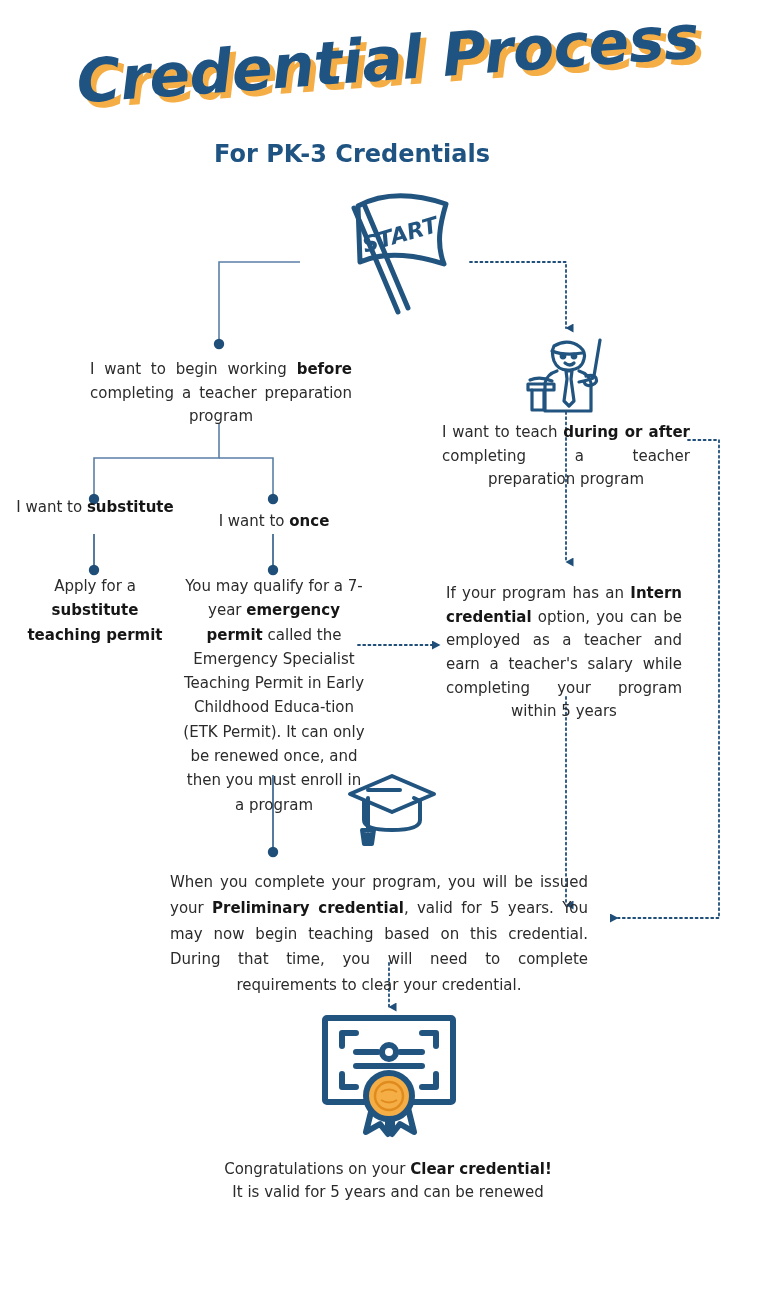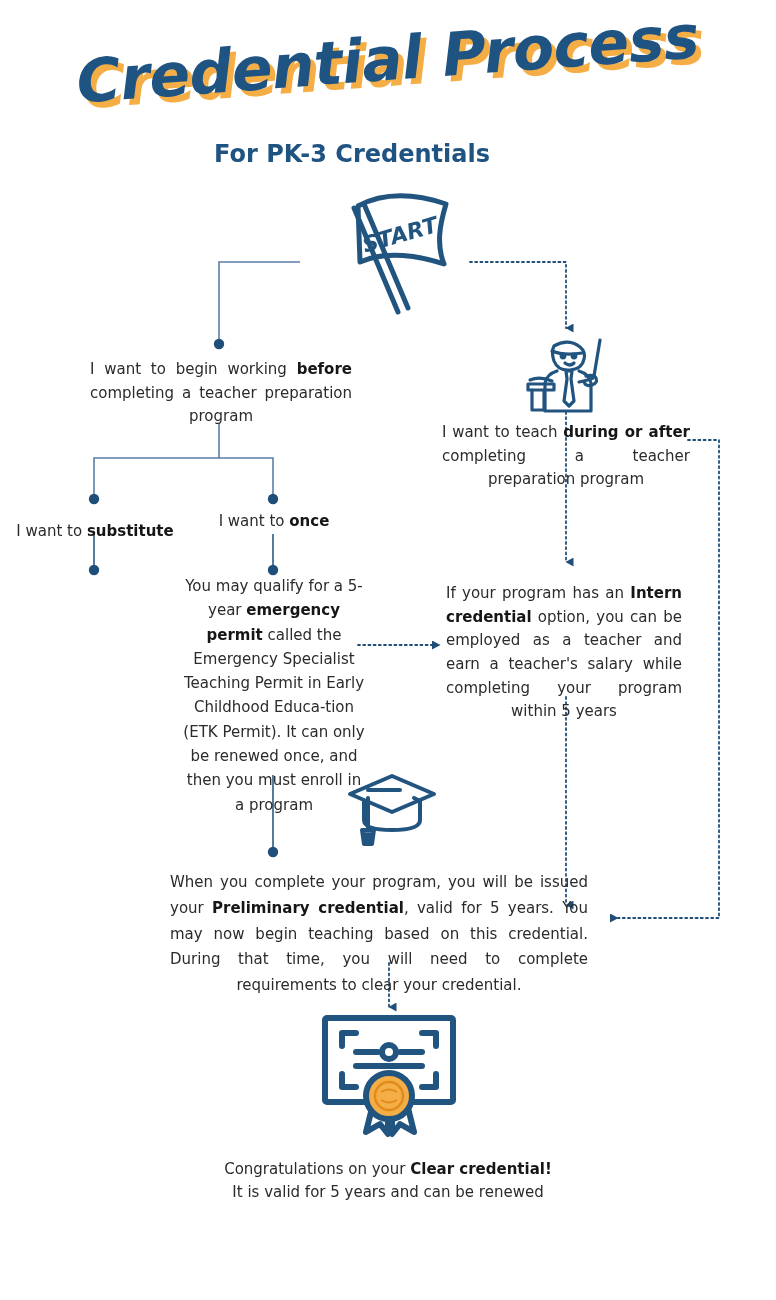--- a/index.html
+++ b/index.html
@@ -245,26 +245,27 @@
       <circle cx="71" cy="88" r="23" fill="#F5AE45" stroke="#225480" stroke-width="6"></circle>
       <circle cx="71" cy="88" r="14" fill="#F5AE45" stroke="#E08B1E" stroke-width="2.5"></circle>
       <path d="M63,84 q8,-5 16,0 M63,92 q8,5 16,0" stroke="#E08B1E" stroke-width="2" fill="none"></path>
     </svg>
   </div>
 
   <div class="tblock just" style="left:90px; top:358px; width:262px;"><span>I want to begin working </span><b>before</b><span> completing a teacher preparation program</span></div>
 
   <div class="tblock just" style="left:442px; top:421px; width:248px;"><span>I want to teach </span><b>during or after</b><span> completing a teacher preparation program</span></div>
 
-  <div class="tblock ctr" style="left:12px; top:520px; width:166px;"><span>I want to </span><b>substitute</b></div>
+  <div class="tblock ctr" style="left:12px; top:496px; width:166px;"><span>I want to </span><b>substitute</b></div>
 
   <div class="tblock ctr" style="left:196px; top:510px; width:156px;"><span>I want to </span><b>once</b></div>
 
-
-  <div class="tblock ctr" style="left:180px; top:574px; width:188px; line-height:1.62;"><span>You may qualify for a 5-year </span><b>emergency permit</b><span> called the Emergency Specialist Teaching Permit in Early Childhood Educa-tion (ETK Permit). It can only be renewed once, and then you must enroll in a program</span></div>
+  <div class="tblock ctr" style="left:20px; top:574px; width:150px; line-height:1.62;"><span>Apply for a </span><b>substitute teaching permit</b></div>
+
+  <div class="tblock ctr" style="left:180px; top:574px; width:188px; line-height:1.62;"><span>You may qualify for a 7-year </span><b>emergency permit</b><span> called the Emergency Specialist Teaching Permit in Early Childhood Educa-tion (ETK Permit). It can only be renewed once, and then you must enroll in a program</span></div>
 
   <div class="tblock just" style="left:446px; top:582px; width:236px;"><span>If your program has an </span><b>Intern credential</b><span> option, you can be employed as a teacher and earn a teacher's salary while completing your program within 5 years</span></div>
 
   <div class="tblock just" style="left:170px; top:870px; width:418px; line-height:1.72;"><span>When you complete your program, you will be issued your </span><b>Preliminary credential</b><span>, valid for 5 years. You may now begin teaching based on this credential. During that time, you will need to complete requirements to clear your credential.</span></div>
 
   <div class="tblock ctr" style="left:214px; top:1158px; width:348px; line-height:1.55;"><span>Congratulations on your </span><b>Clear credential!</b><br><span>It is valid for 5 years and can be renewed</span></div>
 
 </div>
 
 </body></html>

